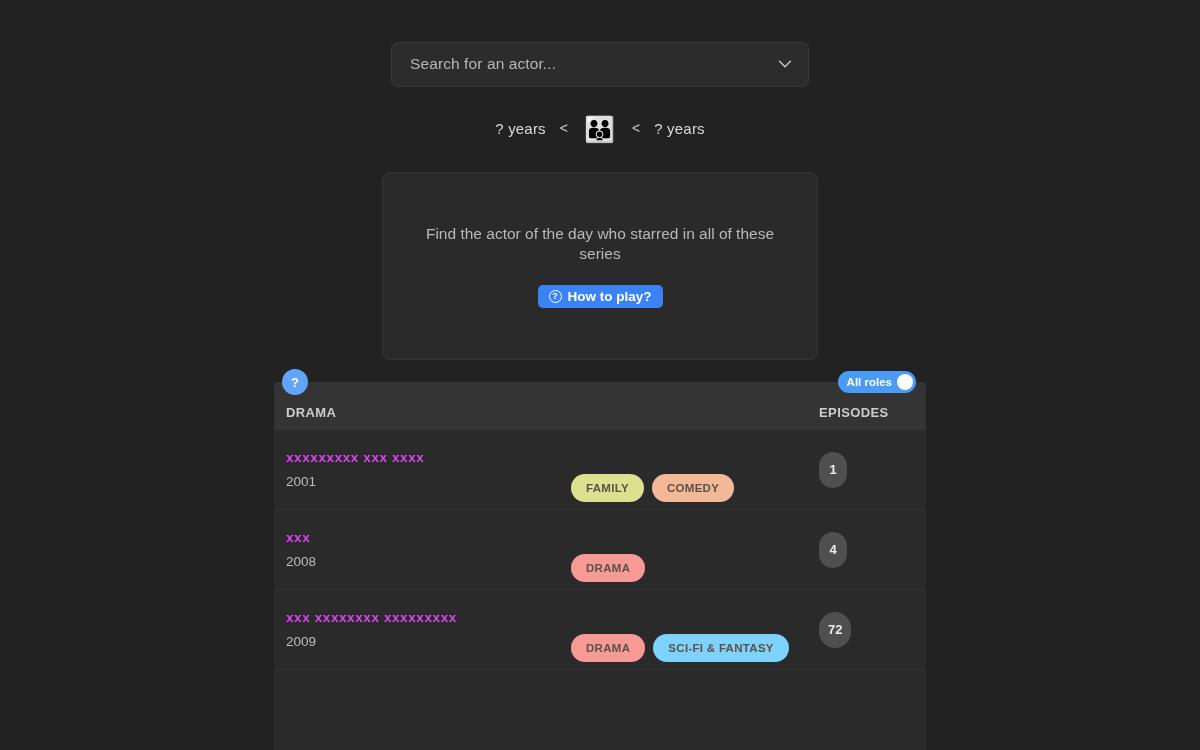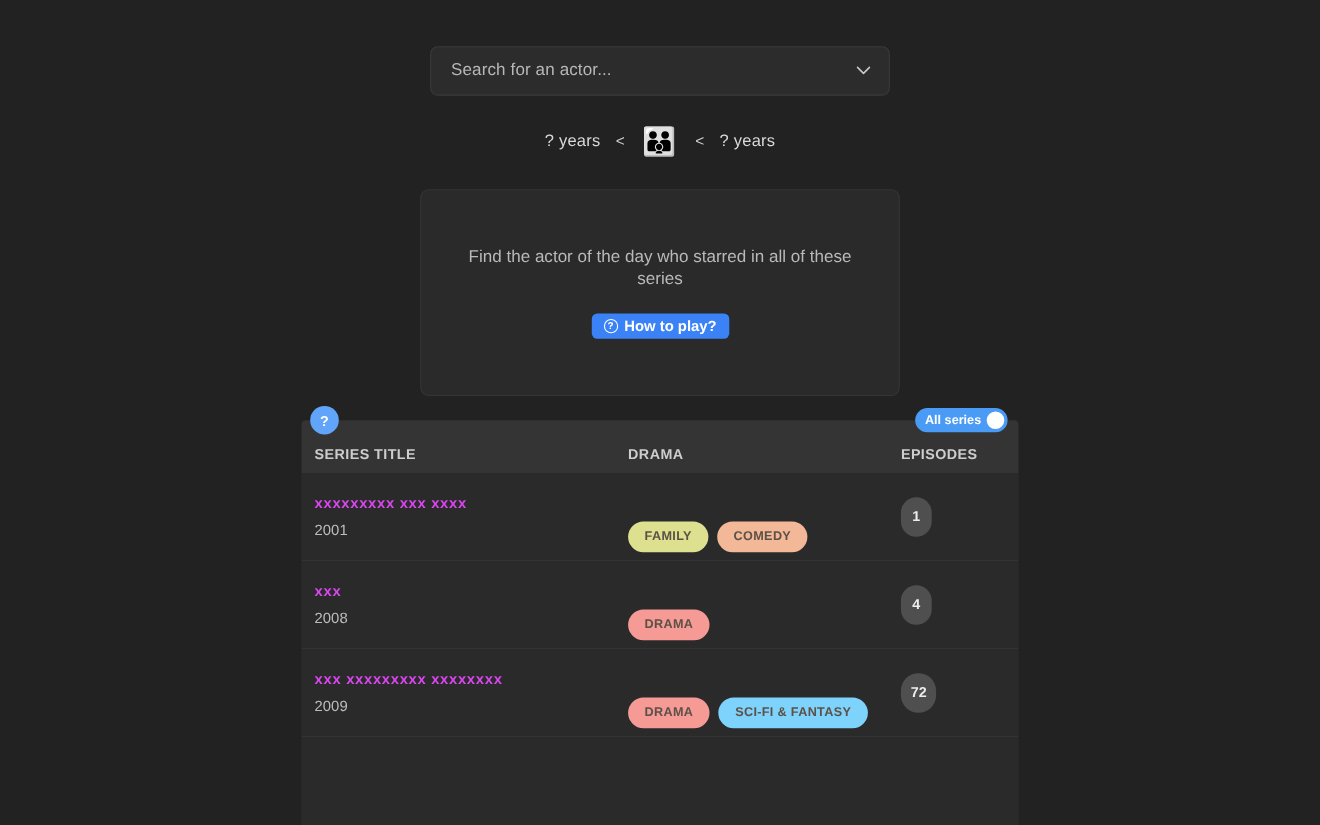--- a/index.html
+++ b/index.html
@@ -296,27 +296,26 @@
       <span class="qmark">?</span>
       <span>How to play?</span>
     </button>
   </div>
 
   <div class="table-outer">
 
     <div class="help-bubble">?</div>
 
     <div class="roles-toggle">
-      <span class="lbl">All series</span>
+      <span class="lbl">All roles</span>
       <span class="knob"></span>
     </div>
 
     <div class="table">
       <div class="thead">
-        <div class="th col-title">SERIES TITLE</div>
         <div class="th col-genres">DRAMA</div>
         <div class="th col-eps">EPISODES</div>
       </div>
       <div id="tbody">
           <div class="row">
             <div class="cell-title">
               <div class="t-name">xxxxxxxxx xxx xxxx</div>
               <div class="t-year">2001</div>
             </div>
             <div class="cell-genres">
@@ -334,21 +333,21 @@
             </div>
             <div class="cell-genres">
               <span class="chip" style="background: rgb(245, 154, 149);">DRAMA</span>
             </div>
             <div class="cell-eps">
               <span class="eps-badge">4</span>
             </div>
           </div>
           <div class="row">
             <div class="cell-title">
-              <div class="t-name">xxx xxxxxxxxx xxxxxxxx</div>
+              <div class="t-name">xxx xxxxxxxx xxxxxxxxx</div>
               <div class="t-year">2009</div>
             </div>
             <div class="cell-genres">
               <span class="chip" style="background: rgb(245, 154, 149);">DRAMA</span>
               <span class="chip" style="background: #7dd3fc; text-align: right;">SCI-FI &amp; FANTASY</span>
             </div>
             <div class="cell-eps">
               <span class="eps-badge">72</span>
             </div>
           </div>

